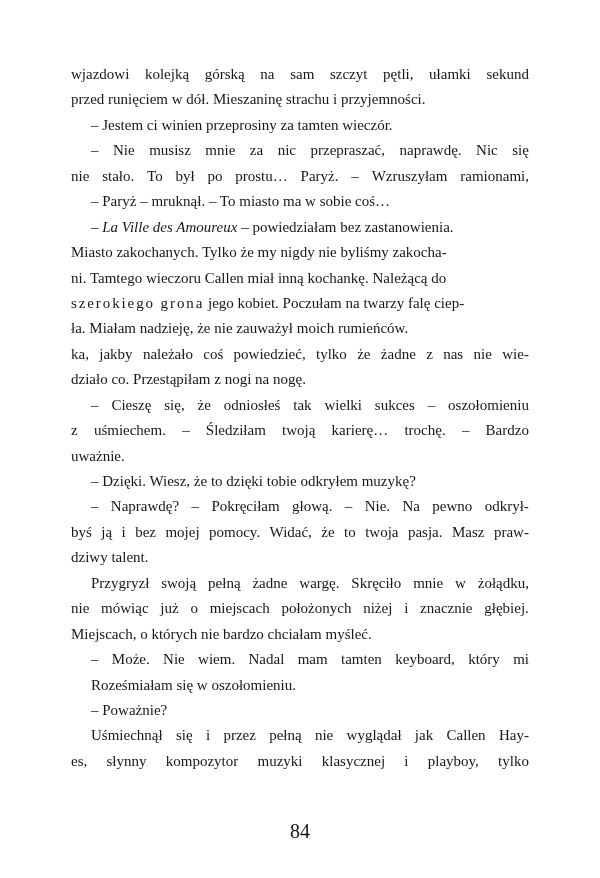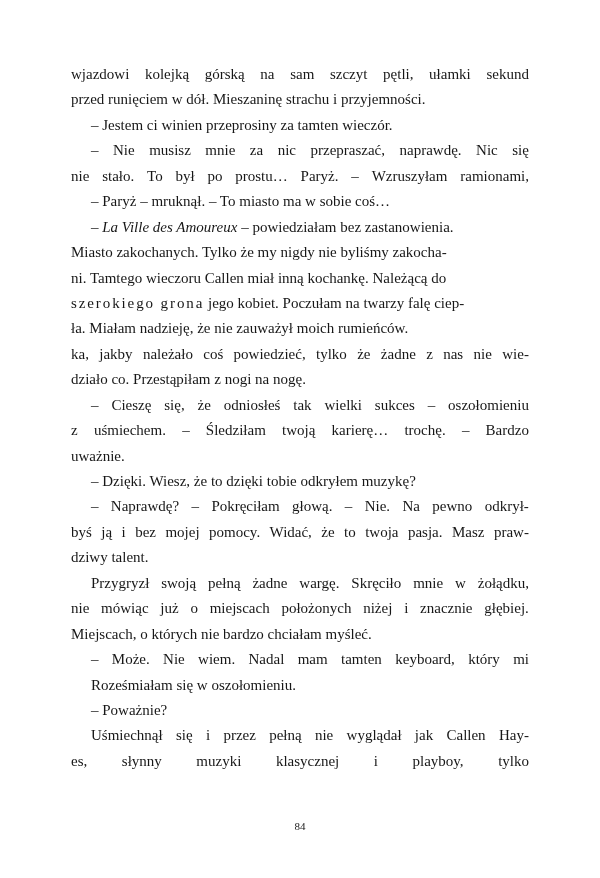--- a/index.html
+++ b/index.html
@@ -77,21 +77,21 @@
   .tracked {
     letter-spacing: 1.9px;
   }
 
   .folio {
     position: absolute;
     left: 0;
     top: 820px;
     width: 600px;
     text-align: center;
-    font-size: 11px;
+    font-size: 20px;
     color: #171717;
     font-family: "Liberation Serif", "DejaVu Serif", serif;
   }
 </style>
 </head>
 <body>
 
 <div class="page">
 
   <div class="text-block" id="text-block">
@@ -252,20 +252,21 @@
         <span class="w">pełną</span>
         <span class="w">nie</span>
         <span class="w">wyglądał</span>
         <span class="w">jak</span>
         <span class="w">Callen</span>
         <span class="w">Hay-</span>
       </span>
       <span class="line just">
         <span class="w">es,</span>
         <span class="w">słynny</span>
+        <span class="w">kompozytor</span>
         <span class="w">muzyki</span>
         <span class="w">klasycznej</span>
         <span class="w">i</span>
         <span class="w">playboy,</span>
         <span class="w">tylko</span>
       </span>
     </div>
 
   <div class="folio">84</div>
 

